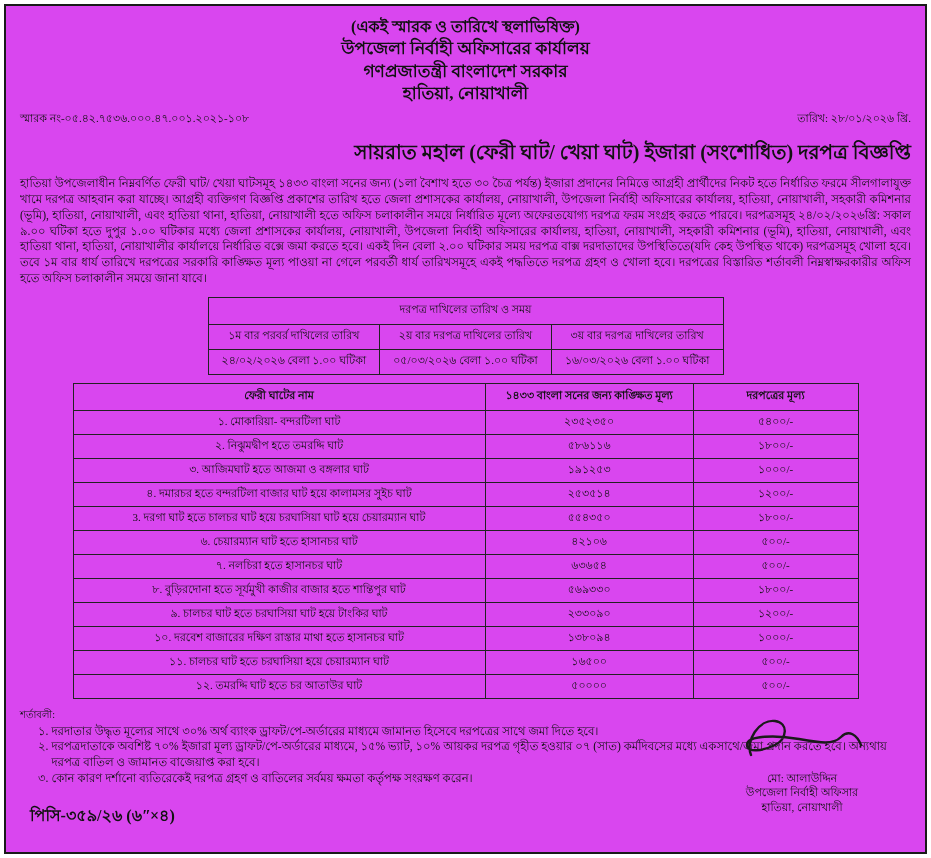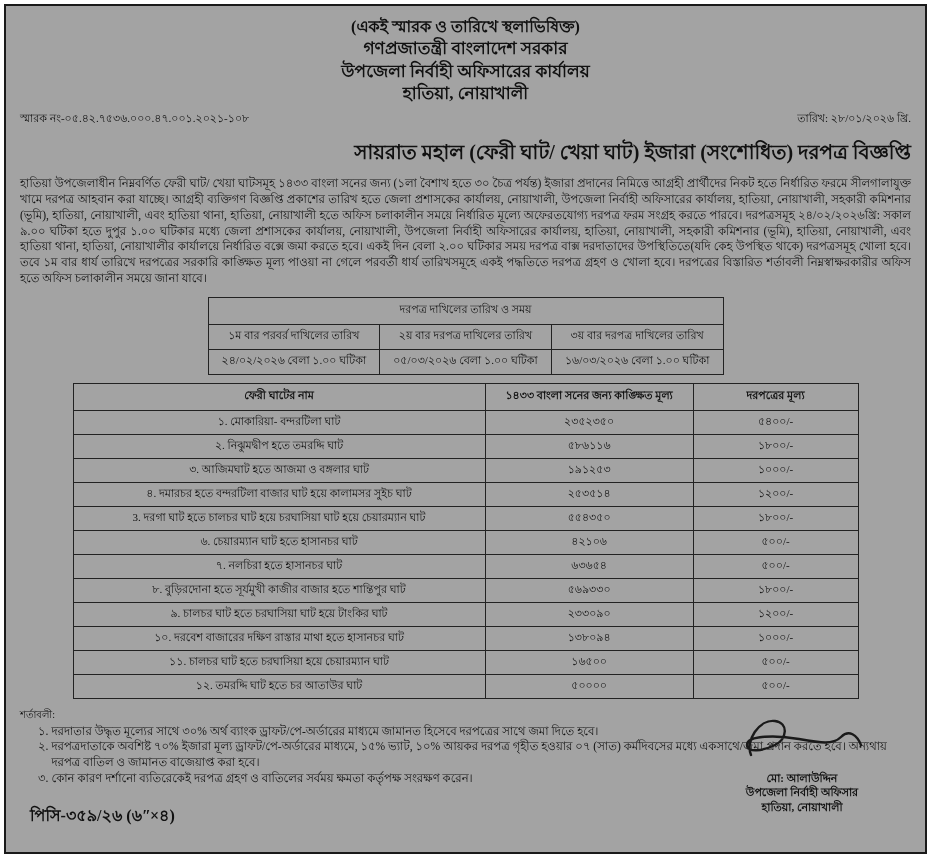--- a/index.html
+++ b/index.html
@@ -1,18 +1,18 @@
 <!DOCTYPE html>
 <html><head>
 <meta charset="utf-8">
 <style>
   html,body{margin:0;padding:0;background:#e8e8e8;}
   body{width:931px;height:858px;font-family:"Liberation Serif","DejaVu Serif",serif;color:#111;}
   .sheet{box-sizing:border-box;width:931px;height:858px;background:#fff;padding:4px;}
-  .page{box-sizing:border-box;width:100%;height:100%;border:2px solid #1a1a1a;padding:10px 14px 8px 14px;position:relative;background:#a3a3a3;}
+  .page{box-sizing:border-box;width:100%;height:100%;border:2px solid #1a1a1a;padding:10px 14px 8px 14px;position:relative;background:#d946ef;}
   .hdr{text-align:center;line-height:1.35;}
   .hdr div{font-weight:bold;font-size:17px;}
   .hdr .h1{font-size:16px;}
   .memo-row{display:flex;justify-content:space-between;align-items:flex-end;font-size:11px;margin-top:4px;}
   .doc-title{text-align:right;font-weight:bold;font-size:20px;margin:8px 0 6px 0;}
   .body-par{font-size:11.6px;line-height:1.36;text-align:justify;}
   table{border-collapse:collapse;}
   td,th{border:1px solid #222;font-size:11px;padding:2px 4px;text-align:center;vertical-align:middle;}
   .sched-table{width:516px;margin:10px auto 8px auto;}
   .sched-table .cap{font-weight:normal;height:22px;}
@@ -23,33 +23,33 @@
   .ghat-table td{height:19px;}
   .col-name{width:52.5%;}
   .col-val{width:26.5%;}
   .col-price{width:21%;}
   .cond{margin-top:8px;}
   .cond-head{font-weight:normal;font-size:10px;}
   .cond-item{display:flex;font-size:11.6px;line-height:1.35;margin-left:18px;}
   .cond-item .num{white-space:nowrap;margin-right:3px;}
   .sig-block{position:absolute;right:28px;bottom:38px;text-align:center;width:190px;}
   .sig-svg{display:block;margin:0 auto -2px auto;}
-  .sig-line{font-size:11px;font-weight:bold;line-height:1.3;}
+  .sig-line{font-size:11px;font-weight:normal;line-height:1.3;}
   .footer-left{position:absolute;left:24px;bottom:22px;font-size:16px;font-weight:bold;}
 </style>
 </head>
 <body>
 
 <div class="sheet">
   <div class="page">
 
     <div class="hdr">
       <div class="h1">(একই স্মারক ও তারিখে স্থলাভিষিক্ত)</div>
+      <div>উপজেলা নির্বাহী অফিসারের কার্যালয়</div>
       <div>গণপ্রজাতন্ত্রী বাংলাদেশ সরকার</div>
-      <div>উপজেলা নির্বাহী অফিসারের কার্যালয়</div>
       <div>হাতিয়া, নোয়াখালী</div>
     </div>
 
     <div class="memo-row">
       <span>স্মারক নং-০৫.৪২.৭৫৩৬.০০০.৪৭.০০১.২০২১-১০৮</span>
       <span>তারিখ: ২৮/০১/২০২৬ খ্রি.</span>
     </div>
 
     <div class="doc-title">সায়রাত মহাল (ফেরী ঘাট/ খেয়া ঘাট) ইজারা (সংশোধিত) দরপত্র বিজ্ঞপ্তি</div>
 

